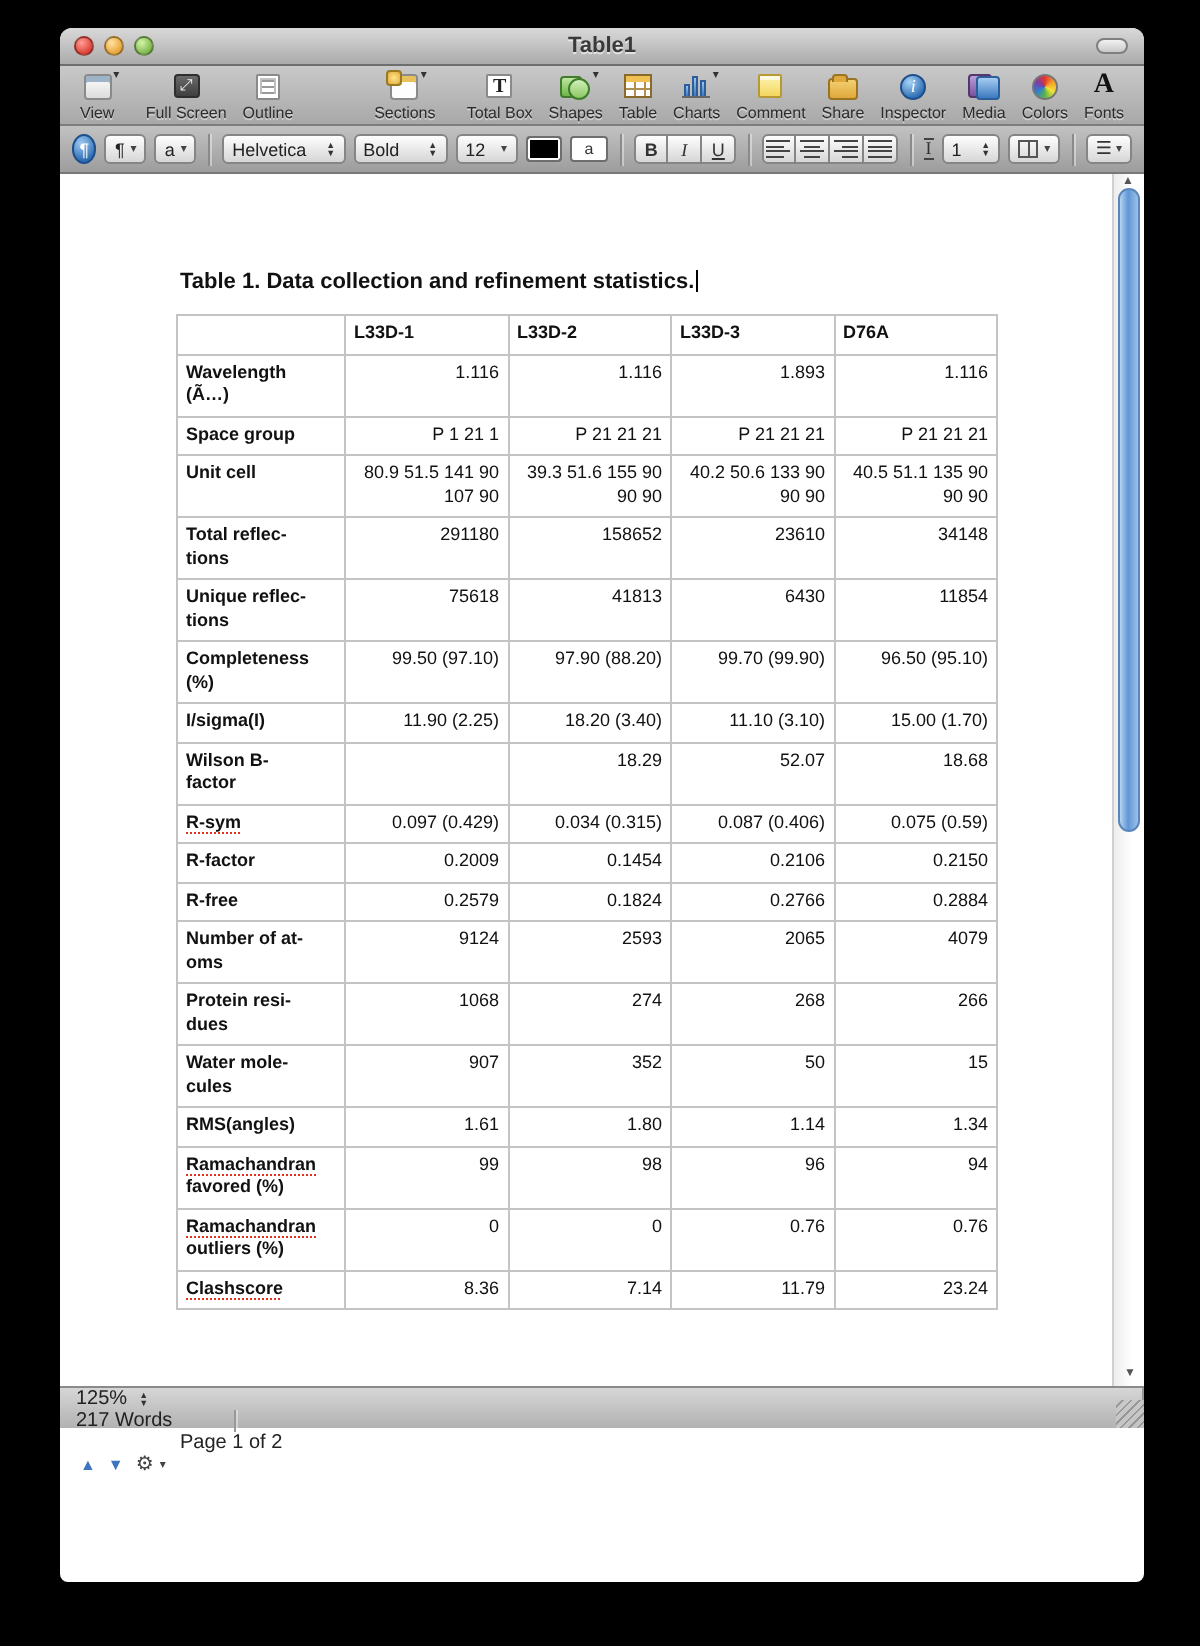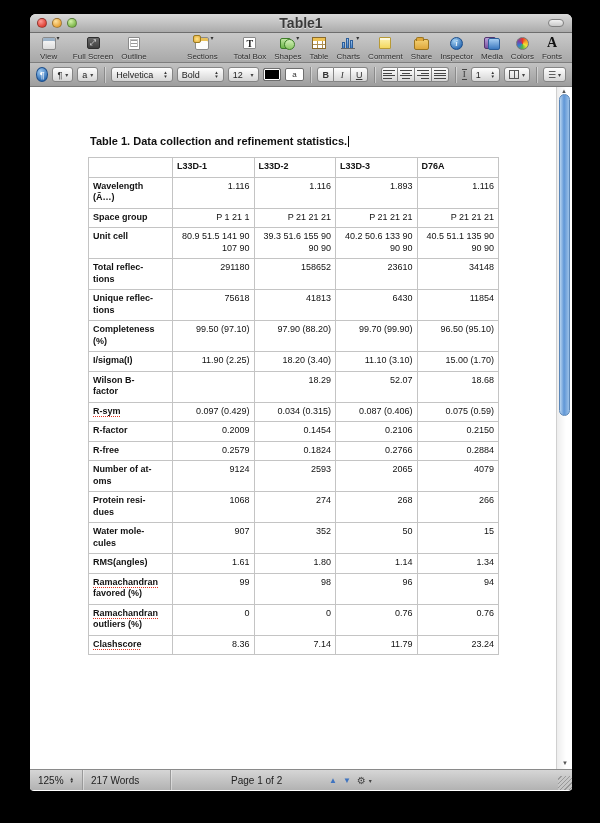--- a/index.html
+++ b/index.html
@@ -11,21 +11,21 @@
     background:#fff; overflow:hidden; }
 
   
   .titlebar { height:19px; background:linear-gradient(#d9d9d9,#ababab);
     border-bottom:1px solid #6e6e6e; position:relative; display:flex; align-items:center; }
   .lights { display:flex; gap:5px; margin-left:7px; }
   .light { width:10px; height:10px; border-radius:50%; border:1px solid rgba(0,0,0,.35); }
   .light.red { background:radial-gradient(circle at 35% 30%, #ff9d96,#df4438 70%); }
   .light.yellow { background:radial-gradient(circle at 35% 30%, #ffe2a0,#e9a53b 70%); }
   .light.green { background:radial-gradient(circle at 35% 30%, #d4f3a7,#7fb84e 70%); }
-  .win-title { position:absolute; left:0; right:0; text-align:center; font-size:14px;
+  .win-title { position:absolute; left:0; right:0; text-align:center; font-size:11px;
     font-weight:bold; color:#3a3a3a; text-shadow:0 1px 0 rgba(255,255,255,.6); }
   .pill { position:absolute; right:8px; top:5px; width:16px; height:8px; border-radius:4px;
     border:1px solid #7f7f7f; background:linear-gradient(#f2f2f2,#c9c9c9); }
 
   
   .toolbar { height:30px; background:linear-gradient(#c9c9c9,#a8a8a8);
     border-bottom:1px solid #7d7d7d; display:flex; align-items:flex-end;
     padding:0 6px 1px 6px; }
   .tb-item { display:flex; flex-direction:column; align-items:center; cursor:default;
     padding:0 4px; position:relative; }
@@ -110,21 +110,21 @@
   .al { width:12px; height:9px; display:flex; flex-direction:column; justify-content:space-between; }
   .al i { display:block; height:1px; background:#444; }
   .al.l i:nth-child(2n){ width:70%; } .al.c i:nth-child(2n){ width:70%; margin:0 auto; }
   .al.r i:nth-child(2n){ width:70%; margin-left:auto; } .al.j i { width:100%; }
   .lsi { font-size:9px; color:#333; font-family:"Liberation Serif",serif; border-top:1px solid #444; border-bottom:1px solid #444; line-height:9px; padding:0 1px;}
   .colsq { width:10px; height:9px; border:1px solid #555; background:
      linear-gradient(90deg,transparent 0 4px,#555 4px 5px,transparent 5px); }
   .listic { font-size:9px; color:#333; letter-spacing:-1px; }
 
   
-  .content { position:relative; height:682px; background:#fff; overflow:hidden; }
+  .content { position:relative; height:606px; background:#fff; overflow:hidden; }
   .page { position:absolute; inset:0 16px 0 0; background:#fff; }
   .doc-heading { position:absolute; left:60px; top:48px; font-size:11px; font-weight:bold; color:#111; }
   .caret-bar { display:inline-block; width:1px; height:11px; background:#000; vertical-align:-2px; margin-left:1px; }
 
   table.stats { position:absolute; left:58px; top:70px; width:410px; border-collapse:collapse;
     table-layout:fixed; font-size:9px; line-height:11.5px; color:#111; }
   table.stats col.c0 { width:84px; }
   table.stats col.cd { width:81.5px; }
   table.stats td, table.stats th { border:1px solid #c4c4c4; padding:3px 4px 4px 4px; vertical-align:top; }
   table.stats th { text-align:left; font-size:9px; }
@@ -137,21 +137,21 @@
   .vscroll { position:absolute; top:0; right:0; bottom:0; width:16px;
     background:linear-gradient(90deg,#ededed,#ffffff 60%); border-left:1px solid #d0d0d0; }
   .sc-top { position:absolute; top:1px; left:4px; font-size:6px; color:#555; }
   .thumb { position:absolute; left:2px; top:7px; width:11px; height:322px; border-radius:6px;
     background:linear-gradient(90deg,#b7d4f0,#5f96d6 45%,#9cc1e8); border:1px solid #5b87b8; }
   .sc-bottom { position:absolute; bottom:3px; left:5px; font-size:6px; color:#555; }
 
   
   .statusbar { height:21px; background:linear-gradient(#d6d6d6,#b2b2b2);
     border-top:1px solid #8a8a8a; display:flex; align-items:stretch; font-size:10px; color:#222;
-    position:relative; }
+    position:relative;flex-direction:column; }
   .sb-seg { display:flex; align-items:center; padding:0 8px; border-right:1px solid #999;
     box-shadow:1px 0 0 rgba(255,255,255,.4); gap:6px; }
   .sb-nav { display:flex; align-items:center; gap:6px; padding:0 10px; }
   .tri { font-size:8px; color:#3f74c0; }
   .gear { font-size:10px; color:#444; }
   .gear-dd { font-size:6px; color:#444; margin-left:-3px; }
   .grip { position:absolute; right:0; bottom:0; width:14px; height:14px;
     background:repeating-linear-gradient(135deg,#c9c9c9 0 2px,#8f8f8f 2px 3px); opacity:.8; }
 </style>
 </head>

